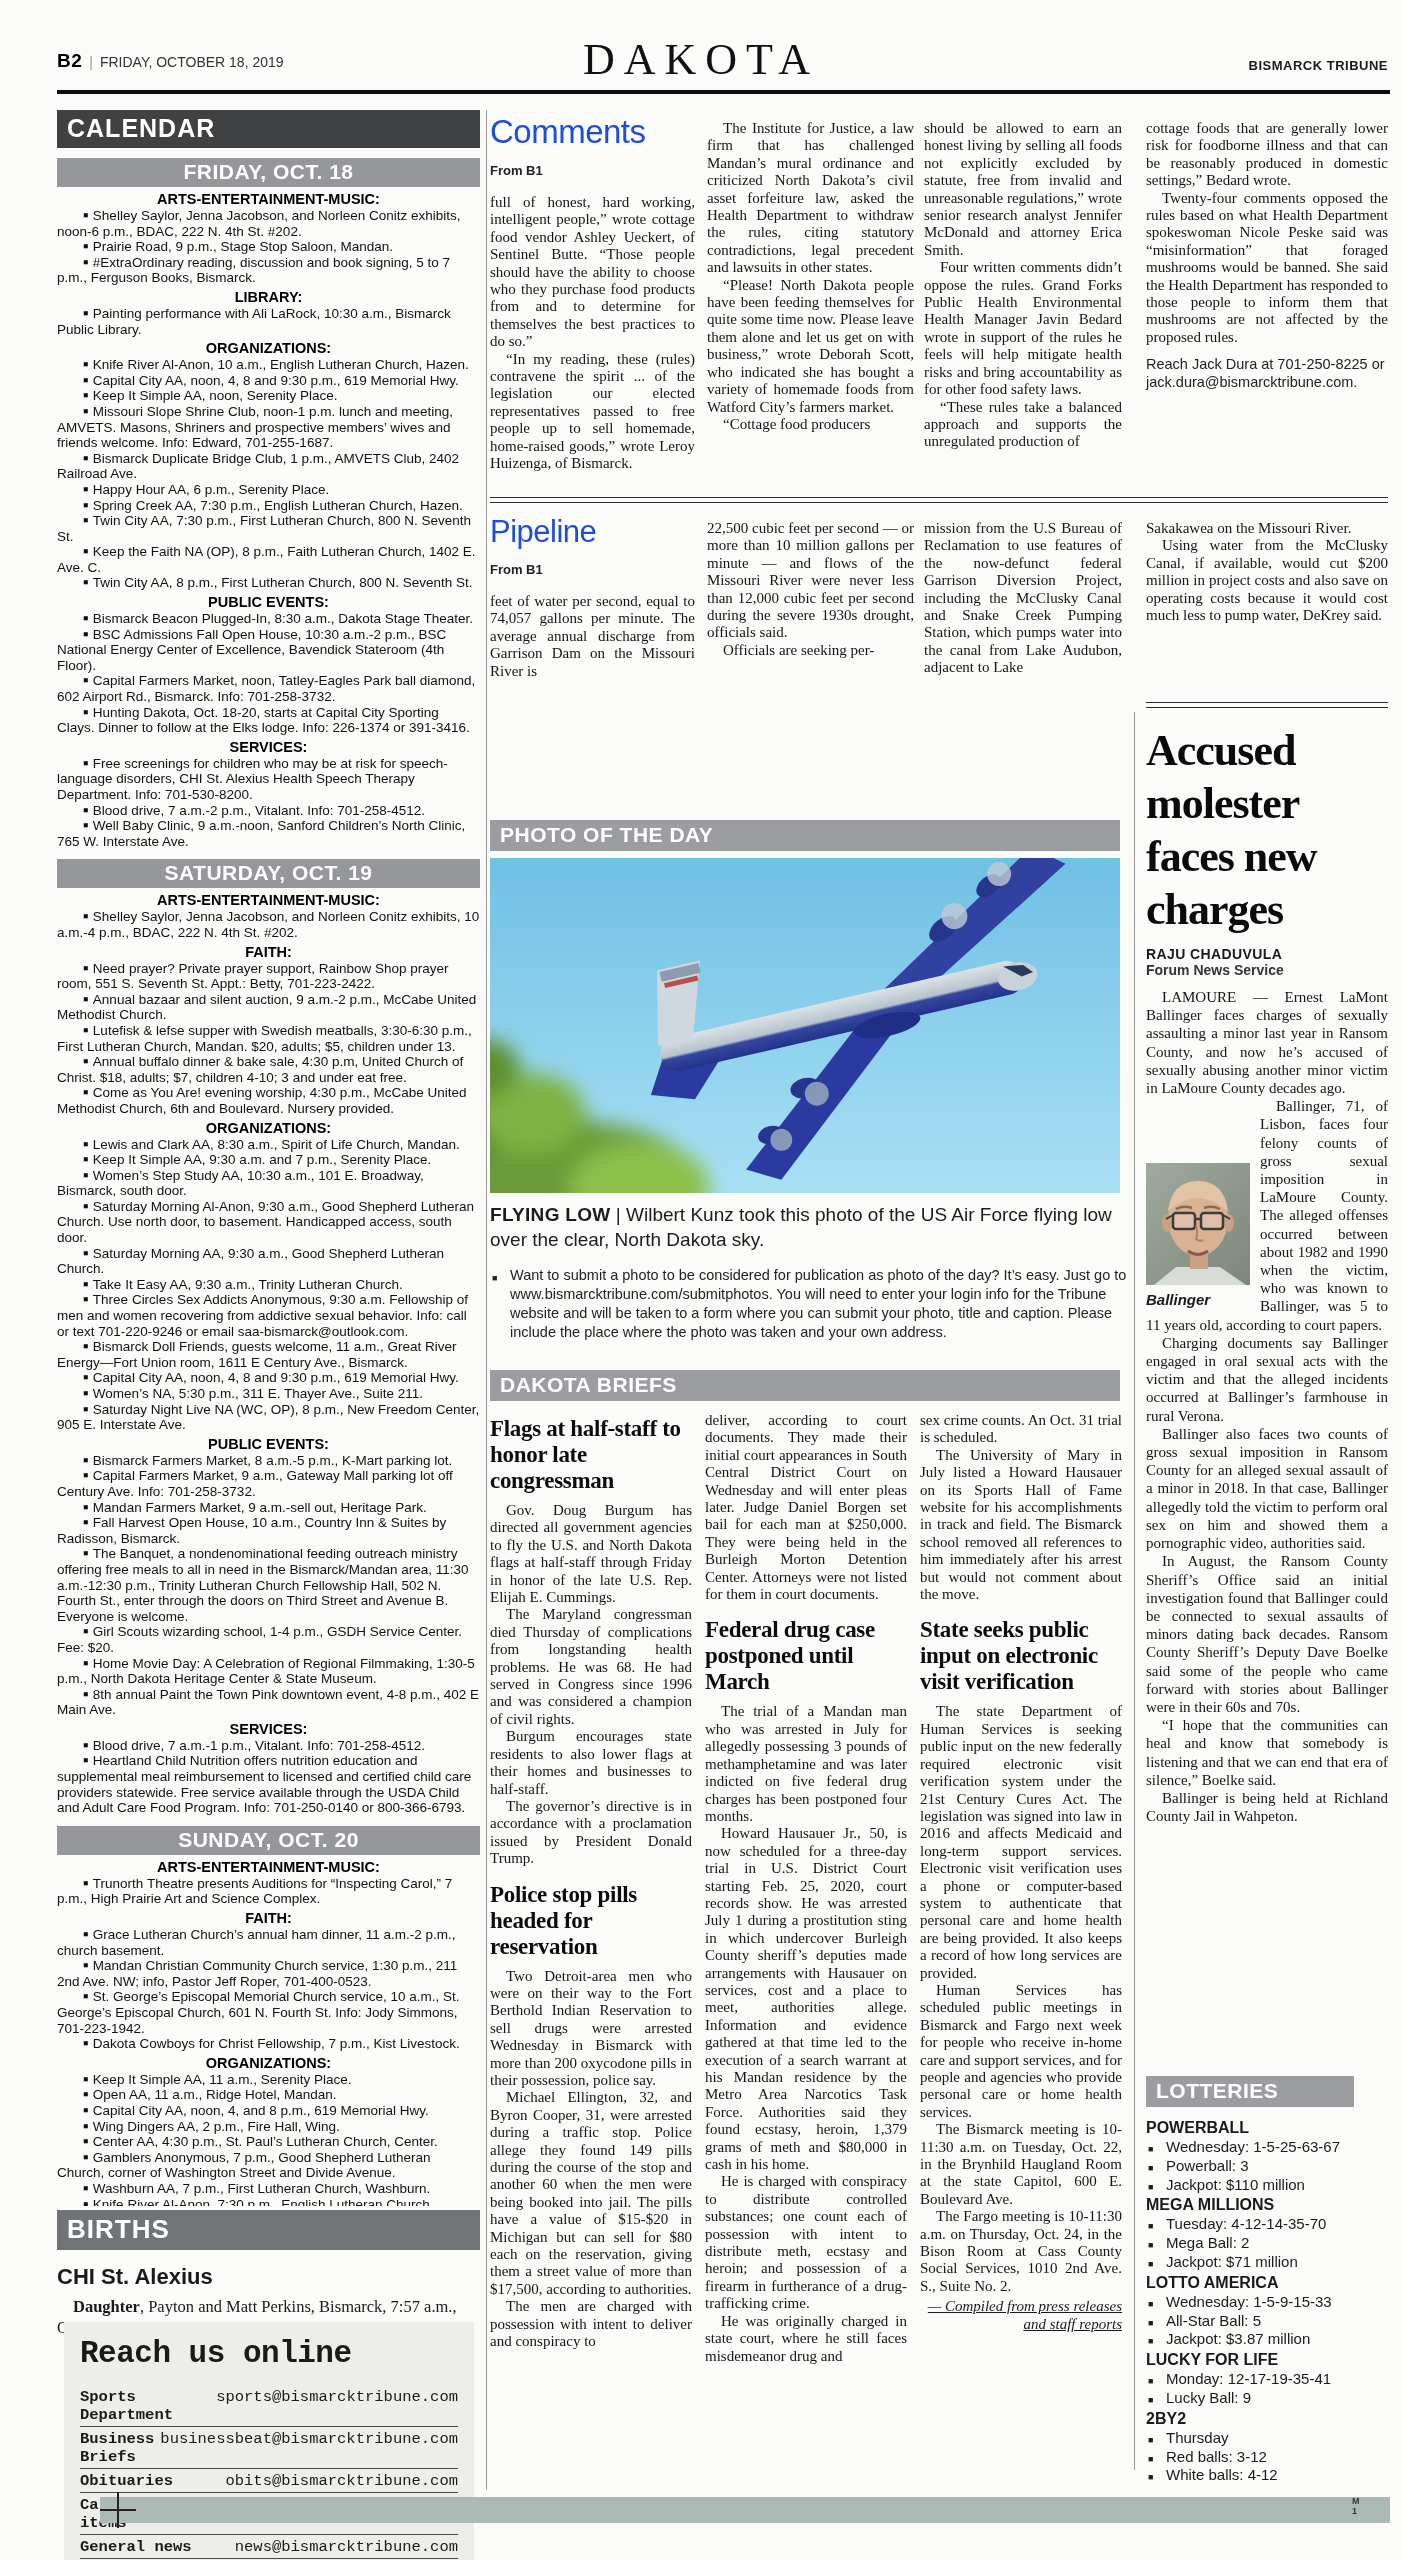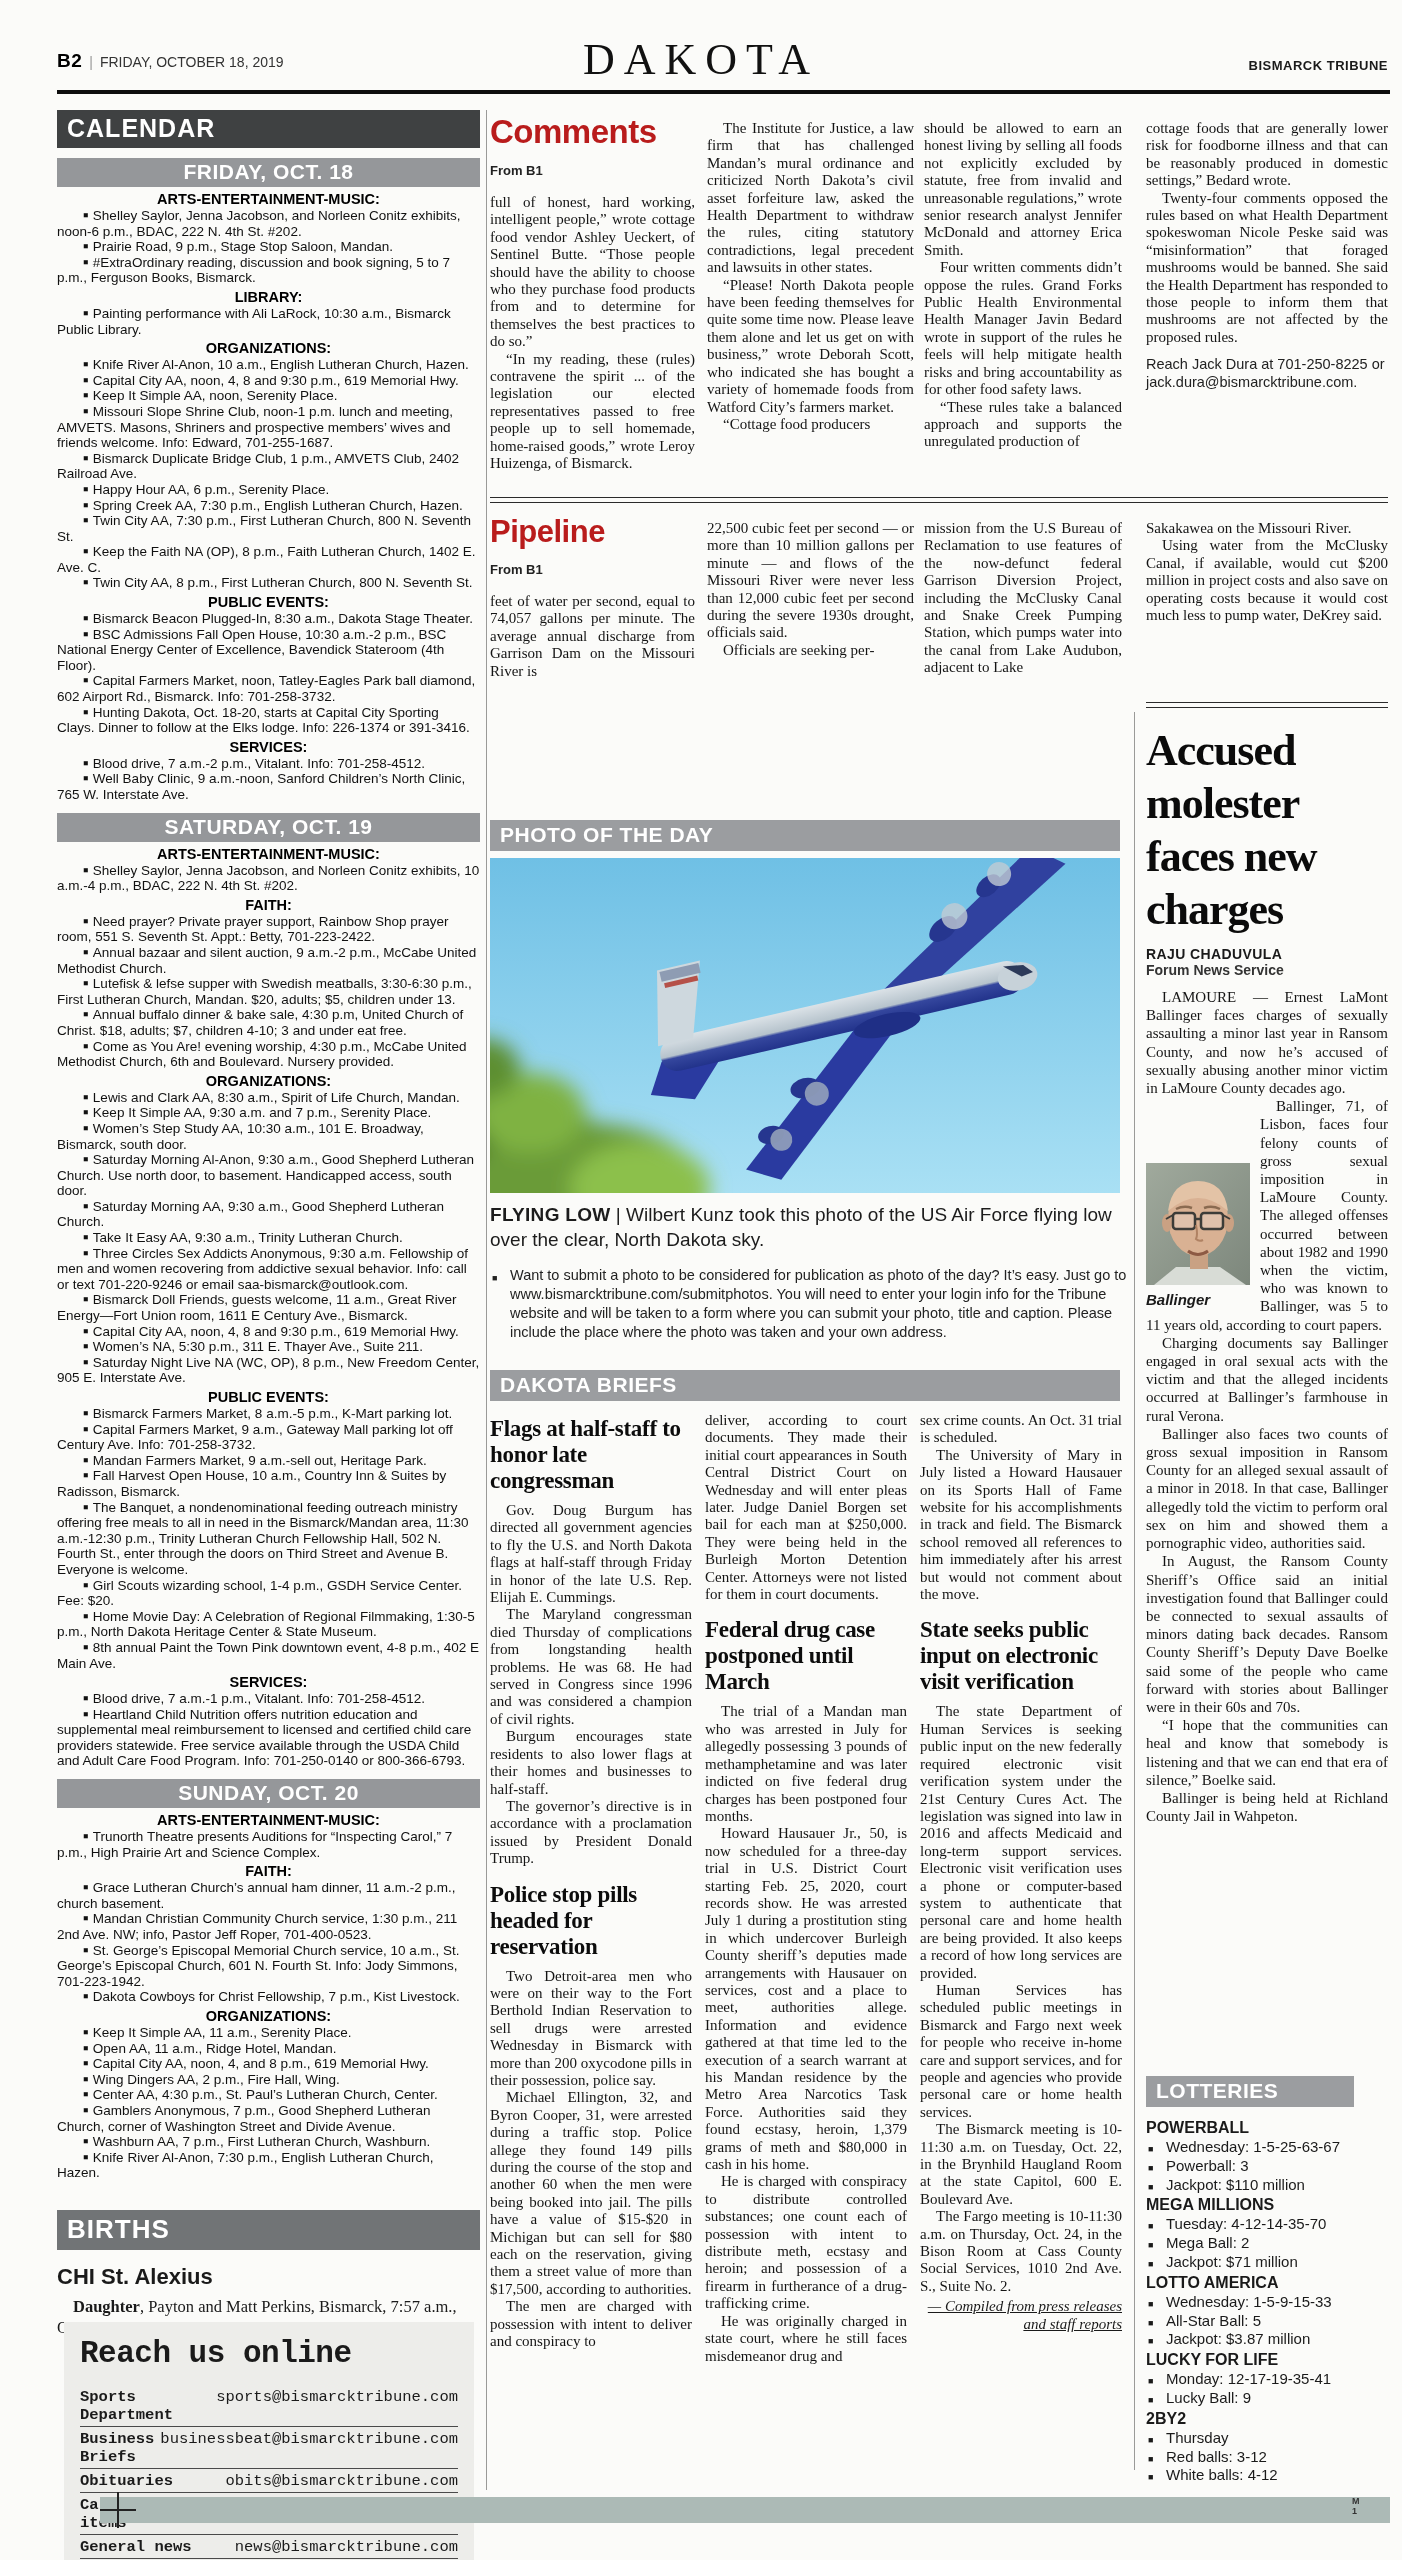--- a/index.html
+++ b/index.html
@@ -25,21 +25,21 @@
   
   .leftcol{left:57px;top:110px;width:423px;height:2096px;overflow:hidden;}
   .sec-head{font-weight:bold;font-size:14.5px;text-align:center;margin:3px 0 1px;color:#000;}
   .cal-item{font-size:13.5px;line-height:15.6px;text-indent:26px;margin:0;color:#111;
       text-align:left;}
   .cal-item::before{content:"\25A0\00a0\00a0";font-size:8.5px;vertical-align:2px;}
   
   .bp{font-family:"Liberation Serif",serif;font-size:15px;line-height:17.4px;
       text-align:justify;text-indent:16px;margin:0;color:#141414;}
   .cont{text-indent:0;}
-  .story-head-sans{font-weight:bold;font-size:33px;letter-spacing:-.5px;color:#b91c1c;margin:0;}
+  .story-head-sans{font-weight:normal;font-size:33px;letter-spacing:-.5px;color:#1d4ed8;margin:0;}
   .fromb1{font-weight:bold;font-size:13px;margin:12px 0 16px;color:#222;}
   .signoff{font-size:14.5px;line-height:18px;margin-top:9px;color:#222;}
   .drule{height:4px;border-top:1px solid #2b2b2b;border-bottom:1px solid #2b2b2b;}
   
   .photo-frame{width:630px;height:335px;display:block;}
   .caption{width:630px;font-size:19px;line-height:25px;color:#1c1c1c;margin-top:9px;}
   .caption b{letter-spacing:.3px;}
   .note{width:630px;font-size:14.5px;line-height:19px;color:#222;margin-top:14px;
       text-indent:0;padding-left:20px;position:relative;}
   .note::before{content:"\25A0";font-size:9px;position:absolute;left:2px;top:3px;}
@@ -121,20 +121,21 @@
       </div>
     <div class="sec-head">PUBLIC EVENTS:</div>
     <div>
         <div class="cal-item">Bismarck Beacon Plugged-In, 8:30 a.m., Dakota Stage Theater.</div>
         <div class="cal-item">BSC Admissions Fall Open House, 10:30 a.m.-2 p.m., BSC National Energy Center of Excellence, Bavendick Stateroom (4th Floor).</div>
         <div class="cal-item">Capital Farmers Market, noon, Tatley-Eagles Park ball diamond, 602 Airport Rd., Bismarck. Info: 701-258-3732.</div>
         <div class="cal-item">Hunting Dakota, Oct. 18-20, starts at Capital City Sporting Clays. Dinner to follow at the Elks lodge. Info: 226-1374 or 391-3416.</div>
       </div>
     <div class="sec-head">SERVICES:</div>
     <div>
+        <div class="cal-item">Free screenings for children who may be at risk for speech-language disorders, CHI St. Alexius Health Speech Therapy Department. Info: 701-530-8200.</div>
         <div class="cal-item">Blood drive, 7 a.m.-2 p.m., Vitalant. Info: 701-258-4512.</div>
         <div class="cal-item">Well Baby Clinic, 9 a.m.-noon, Sanford Children’s North Clinic, 765 W. Interstate Ave.</div>
       </div>
   </div>
 
   <div>
     <div class="day-bar">SATURDAY, OCT. 19</div>
     <div class="sec-head">ARTS-ENTERTAINMENT-MUSIC:</div>
     <div>
         <div class="cal-item">Shelley Saylor, Jenna Jacobson, and Norleen Conitz exhibits, 10 a.m.-4 p.m., BDAC, 222 N. 4th St. #202.</div>

